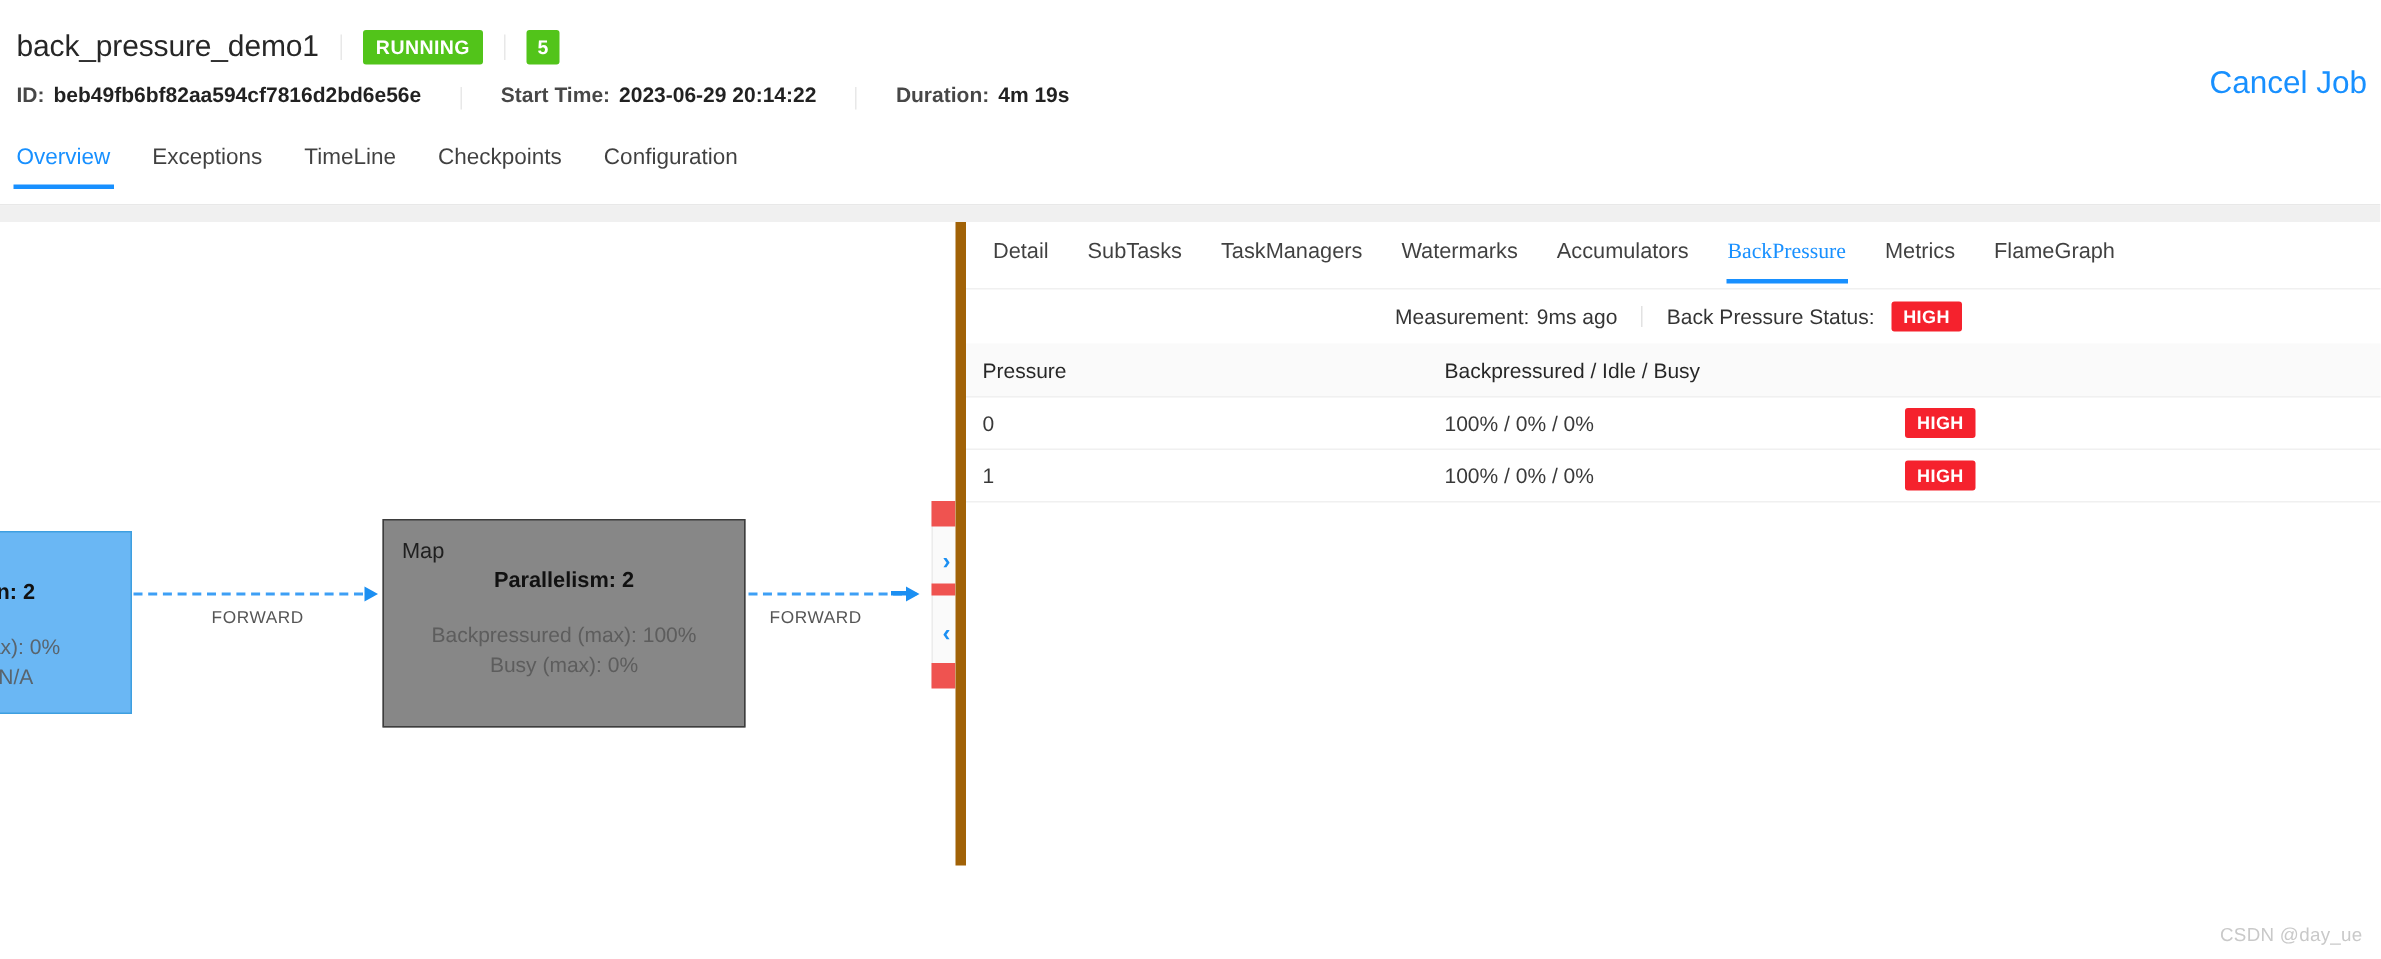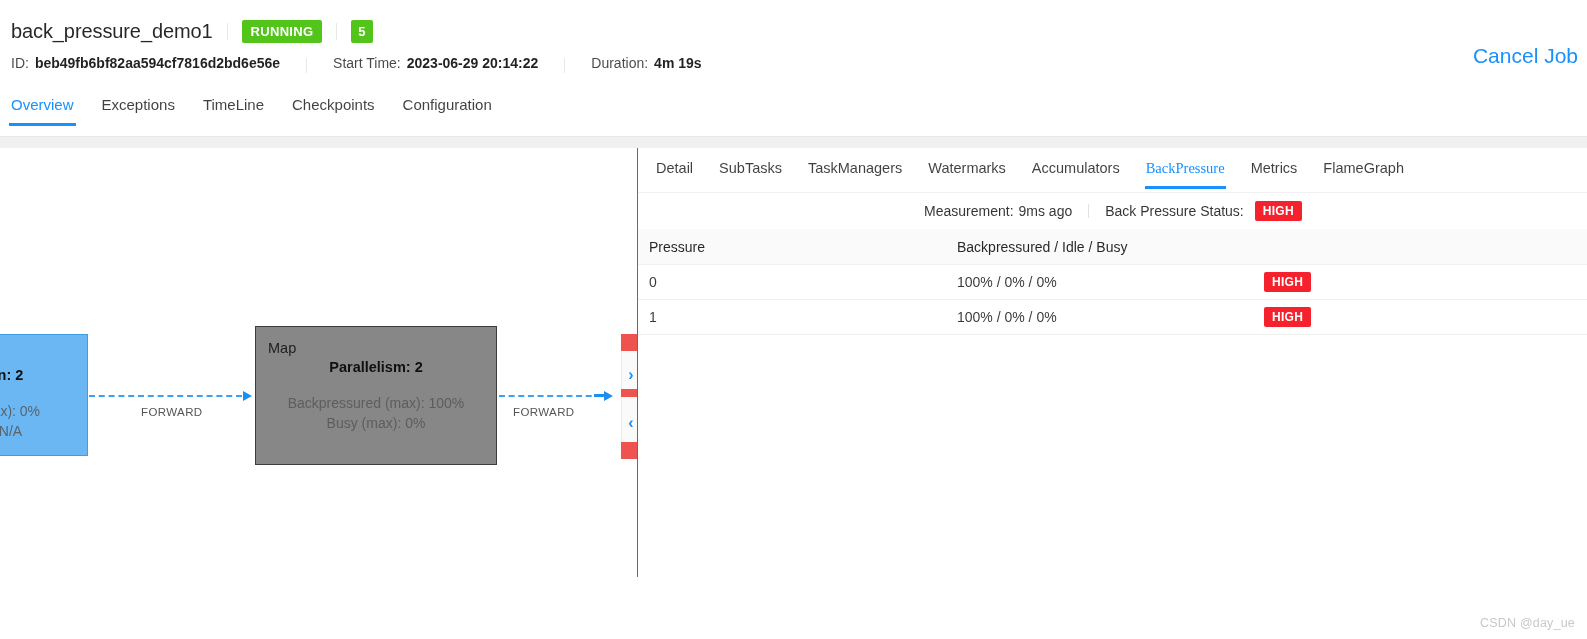--- a/index.html
+++ b/index.html
@@ -25,21 +25,21 @@
   .badge {
     display:inline-flex; align-items:center; justify-content:center;
     height:23px; padding:0 9px; border-radius:2px;
     font-size:13px; font-weight:700; color:#fff; letter-spacing:0.3px;
     white-space:nowrap;
   }
   .badge-count { padding:0 7px; min-width:19px; font-size:13px; }
 
   .meta-row { position:absolute; left:11px; top:55px; display:flex; align-items:center; font-size:14px; }
   .meta-item { display:flex; align-items:baseline; white-space:nowrap; }
-  .meta-label { color: rgba(0,0,0,0.72); font-weight:400; }
+  .meta-label { color: rgba(0,0,0,0.72); font-weight:700; }
   .meta-value { color: rgba(0,0,0,0.87); font-weight:700; margin-left:6px; }
   .meta-sep { display:inline-block; width:1px; height:15px; background:#e8e8e8; margin:0 26px; position:relative; top:2px; }
 
   .cancel-job {
     position:absolute; right:9px; top:42px;
     font-size:21px; color:#1890ff; cursor:pointer; line-height:28px;
     white-space:nowrap;
   }
 
   
@@ -57,21 +57,21 @@
 
   
   .gray-gap { position:absolute; left:0; top:137px; width:1587px; height:11px; background:#f0f0f0; }
   .body-area { position:absolute; left:0; top:148px; width:1587px; height:491px; background:#fff; }
 
   
   .graph-pane { position:absolute; left:0; top:0; width:637px; height:491px; background:#fff; overflow:hidden; }
 
   .node {
     position:absolute; border:1px solid #3c3c3c;
-    display:flex; flex-direction:column; padding:13px 12px 10px 12px;
+    display:flex; flex-direction:column; padding:13px 12px 10px 12px;margin-top:20px;
   }
   .node-source {
     left:-67px; top:186px; width:155px; height:122px;
     background:#6ab7f4; border-color:#3e9fe0;
   }
   .node-map {
     left:255px; top:178px; width:242px; height:139px;
     background:#878787; border-color:#3d3d3d;
   }
   .node-name { font-size:14.5px; color:#1f1f1f; line-height:17px; text-align:left; }
@@ -107,21 +107,21 @@
   .strip-arrow {
     position:absolute; left:604px; top:243px; width:0; height:0;
     border-top:5px solid transparent; border-bottom:5px solid transparent;
     border-left:9px solid #1b8ff2;
   }
   .strip-arrow-tail { position:absolute; left:594px; top:246px; width:12px; height:3px; background:#1b8ff2; }
 
   
   .detail-pane {
     position:absolute; left:637px; top:0; width:950px; height:429px;
-    background:#fff; border-left:1px solid #a16207;
+    background:#fff; border-left:7px solid #a16207;
   }
   .sub-tabs { position:absolute; left:0; top:0; height:45px; display:flex; align-items:flex-start; }
   .sub-tab {
     position:relative; font-size:14.5px; color: rgba(0,0,0,0.75);
     padding: 12px 0 12px 0; margin-left:26px; cursor:pointer; white-space:nowrap;
   }
   .sub-tab:first-child { margin-left:18px; }
   .sub-tab.active { color:#1890ff; font-weight:400;font-family:Liberation Serif, serif; }
   .sub-tab.active::after {
     content:""; position:absolute; left:-1px; right:-1px; bottom:0; height:3px; background:#1890ff;

